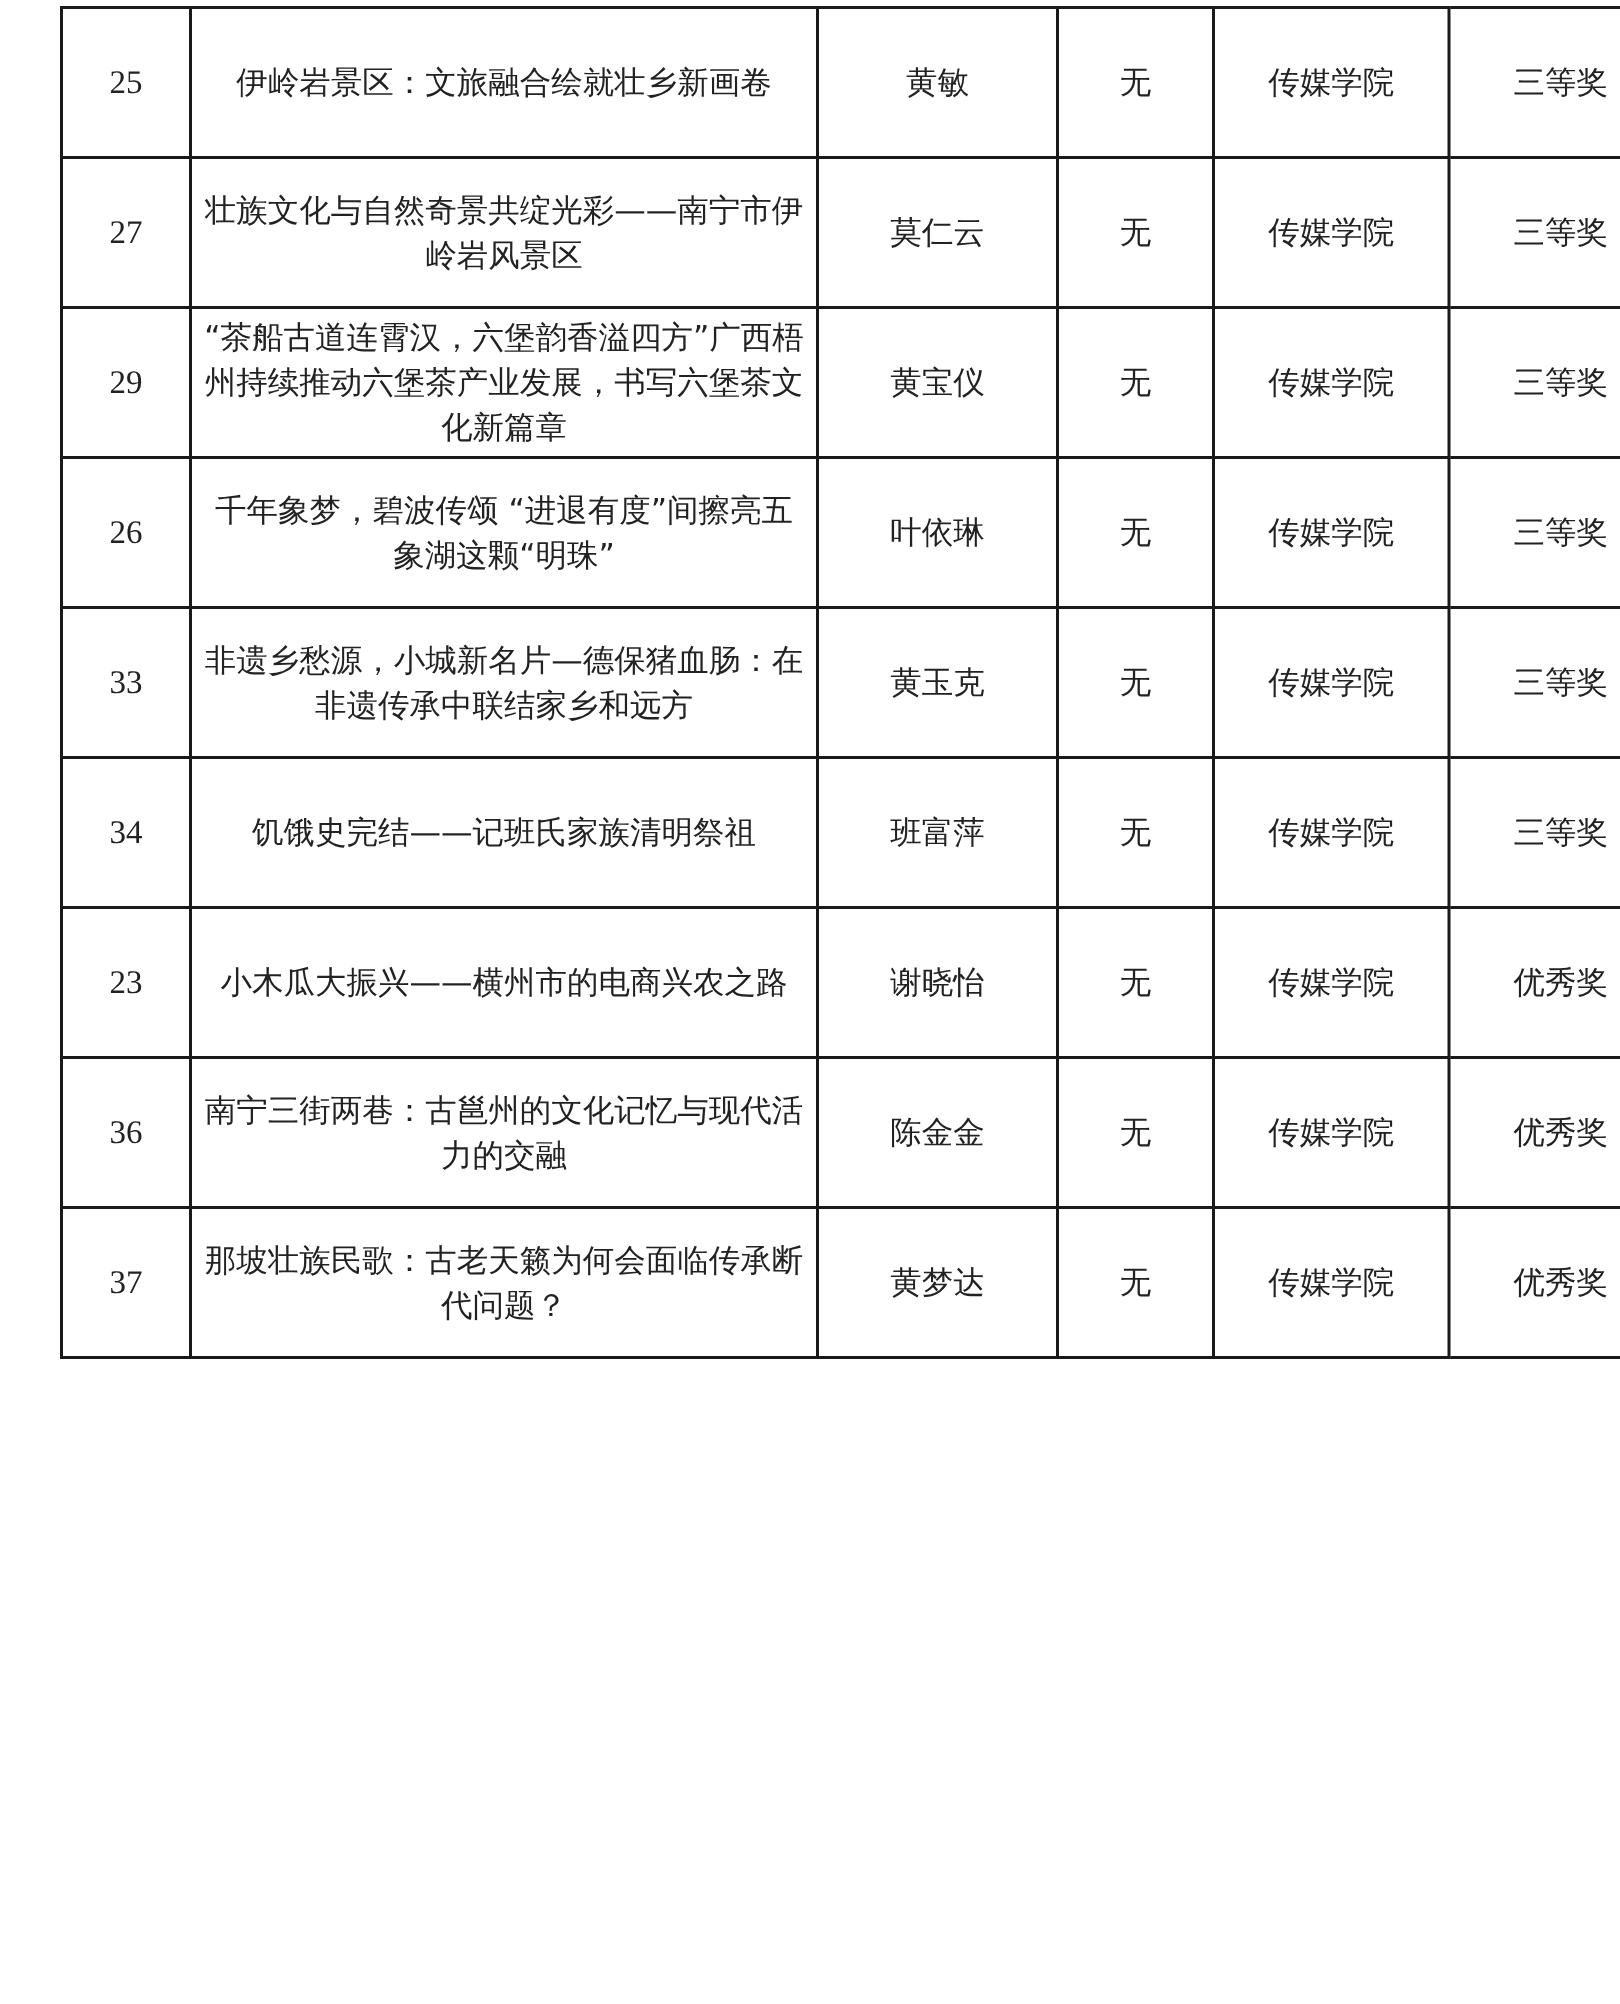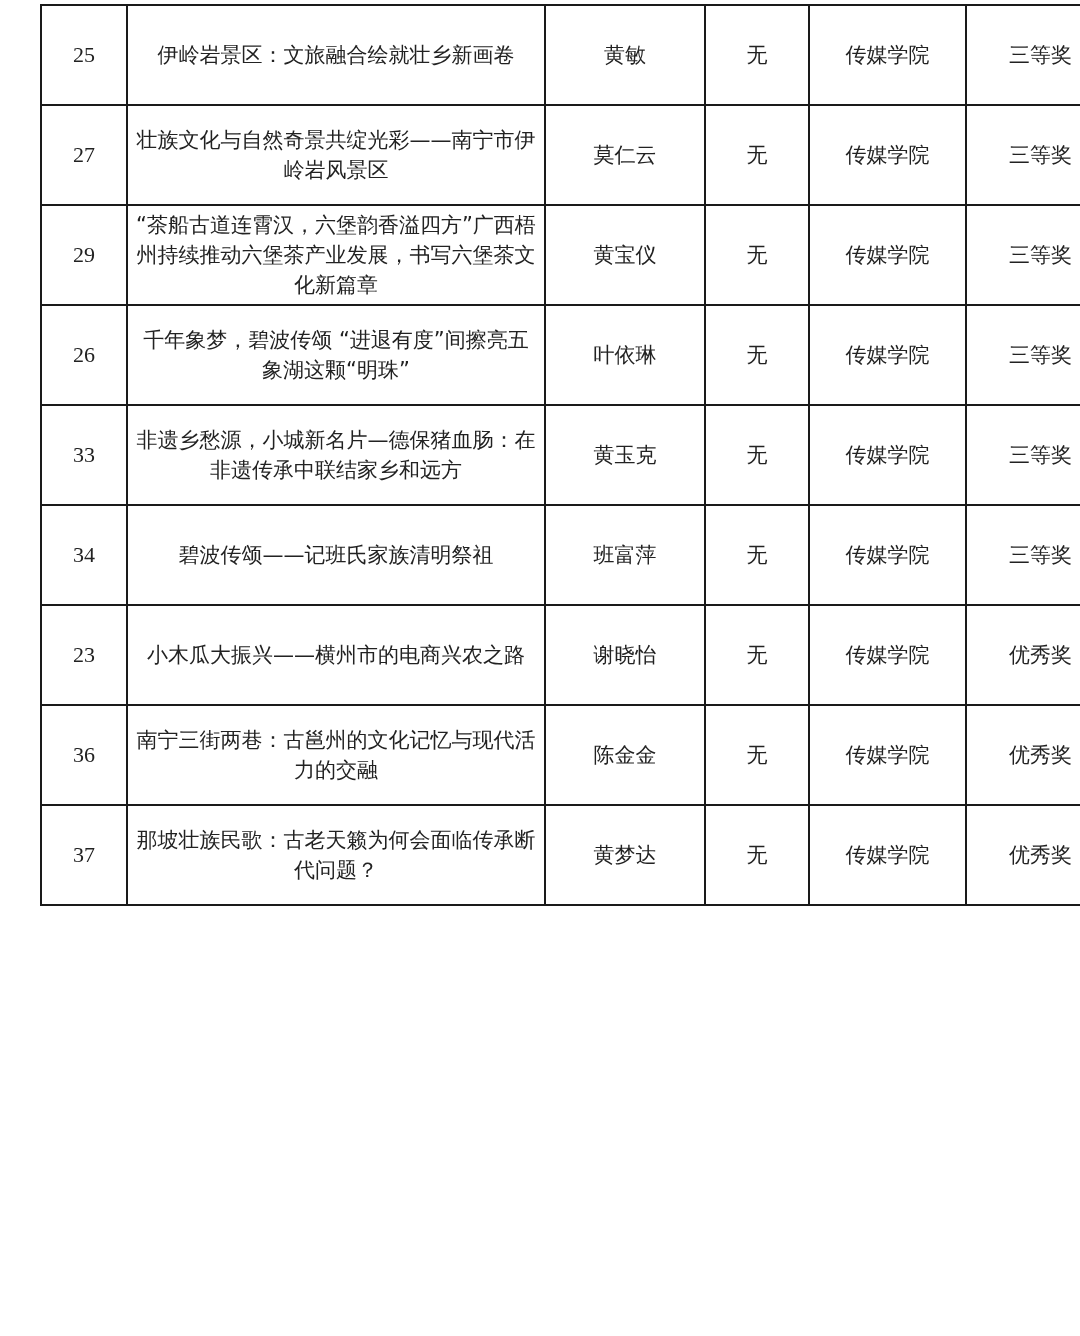--- a/index.html
+++ b/index.html
@@ -80,21 +80,21 @@
     <tr>
       <td class="num">33</td>
       <td>非遗乡愁源，小城新名片—德保猪血肠：在非遗传承中联结家乡和远方</td>
       <td>黄玉克</td>
       <td>无</td>
       <td>传媒学院</td>
       <td>三等奖</td>
     </tr>
     <tr>
       <td class="num">34</td>
-      <td>碧波传颂——记班氏家族清明祭祖</td>
+      <td>饥饿史完结——记班氏家族清明祭祖</td>
       <td>班富萍</td>
       <td>无</td>
       <td>传媒学院</td>
       <td>三等奖</td>
     </tr>
     <tr>
       <td class="num">23</td>
       <td>小木瓜大振兴——横州市的电商兴农之路</td>
       <td>谢晓怡</td>
       <td>无</td>

